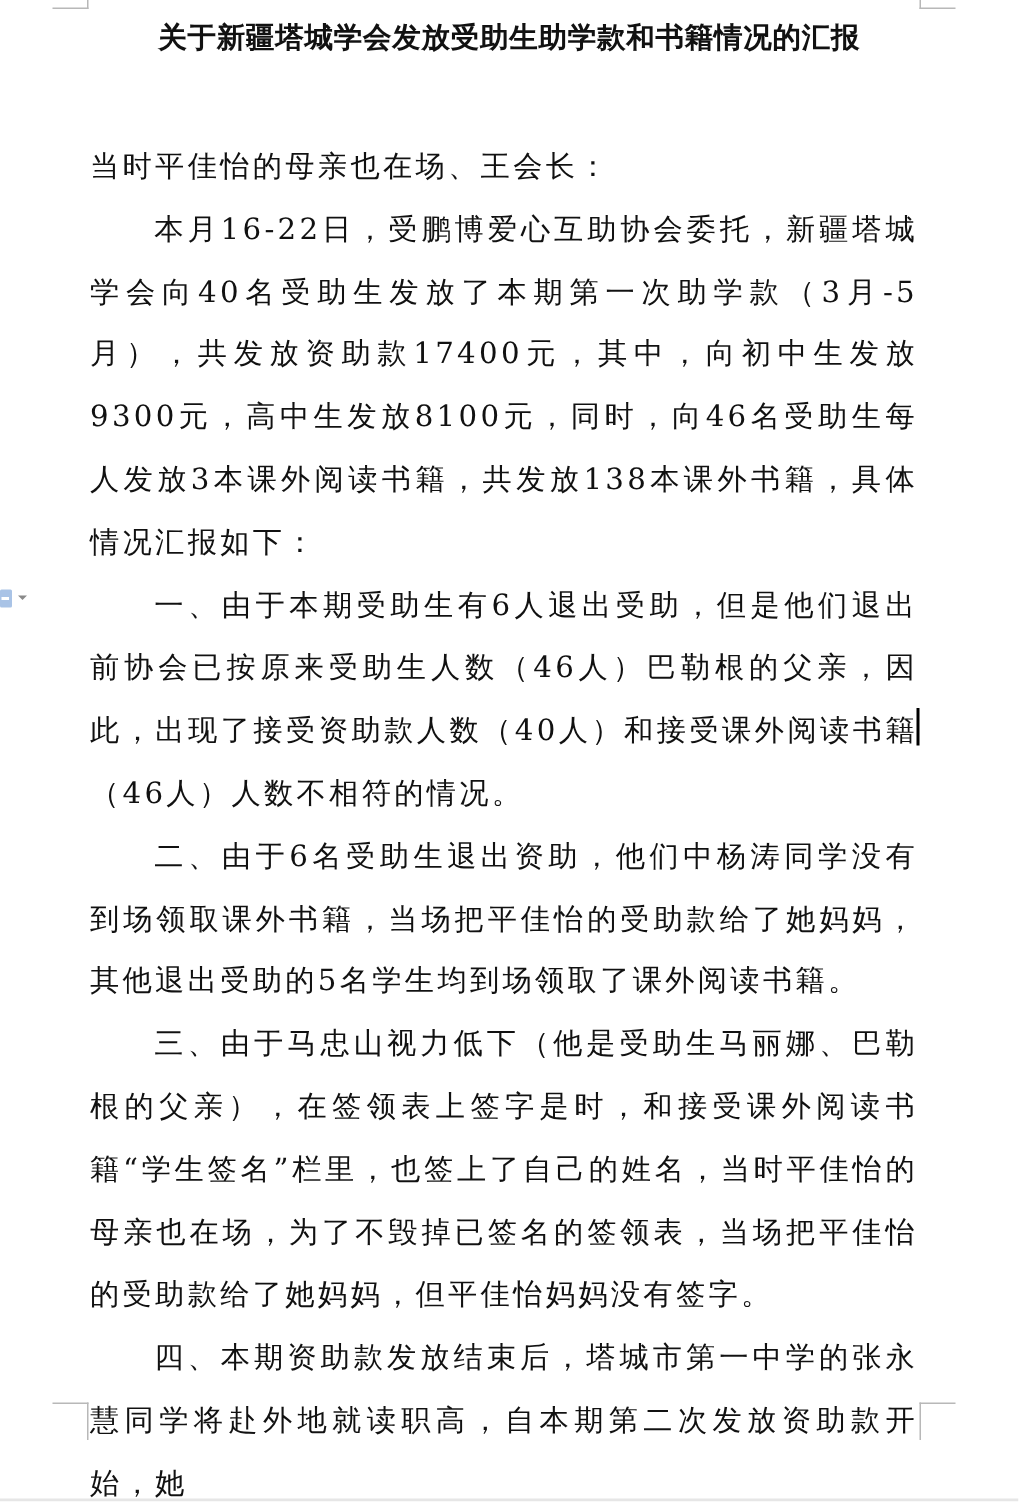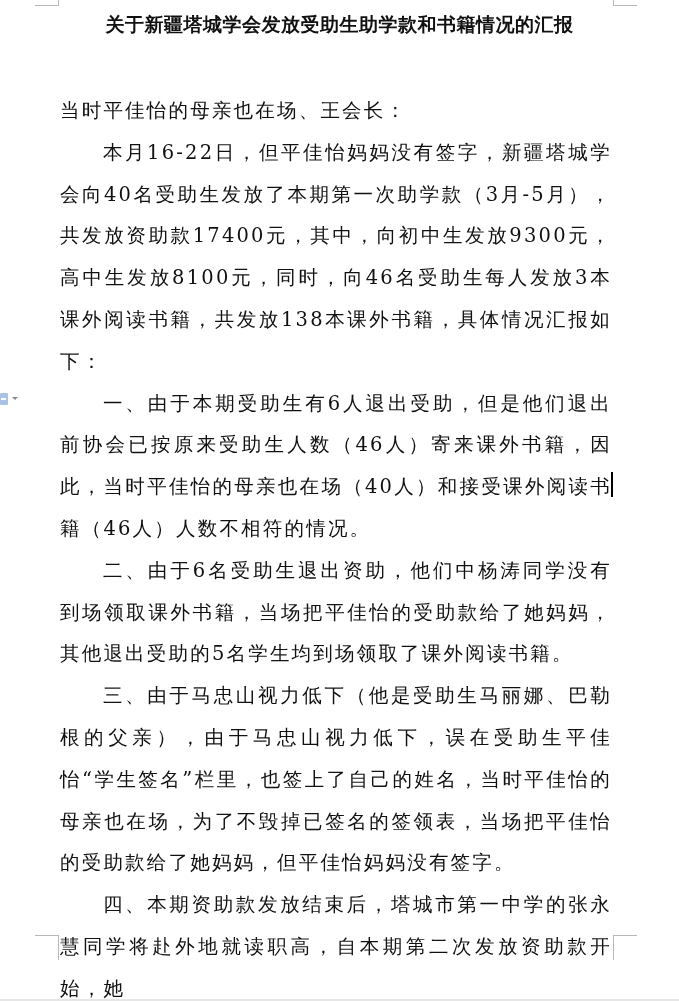--- a/index.html
+++ b/index.html
@@ -46,24 +46,24 @@
 <div class="page">
   <div class="corner c-tl"></div>
   <div class="corner c-tr"></div>
   <div class="corner c-bl"></div>
   <div class="corner c-br"></div>
 
   <div class="title">关于新疆塔城学会发放受助生助学款和书籍情况的汇报</div>
 
   <div class="body-text">
     <p>当时平佳怡的母亲也在场、王会长：</p>
-    <p class="indent">本月16-22日，但平佳怡妈妈没有签字，新疆塔城学会向40名受助生发放了本期第一次助学款（3月-5月），共发放资助款17400元，其中，向初中生发放9300元，高中生发放8100元，同时，向46名受助生每人发放3本课外阅读书籍，共发放138本课外书籍，具体情况汇报如下：</p>
-    <p class="indent">一、由于本期受助生有6人退出受助，但是他们退出前协会已按原来受助生人数（46人）寄来课外书籍，因此，当时平佳怡的母亲也在场（40人）和接受课外阅读书籍（46人）人数不相符的情况。</p>
+    <p class="indent">本月16-22日，受鹏博爱心互助协会委托，新疆塔城学会向40名受助生发放了本期第一次助学款（3月-5月），共发放资助款17400元，其中，向初中生发放9300元，高中生发放8100元，同时，向46名受助生每人发放3本课外阅读书籍，共发放138本课外书籍，具体情况汇报如下：</p>
+    <p class="indent">一、由于本期受助生有6人退出受助，但是他们退出前协会已按原来受助生人数（46人）巴勒根的父亲，因此，出现了接受资助款人数（40人）和接受课外阅读书籍（46人）人数不相符的情况。</p>
     <p class="indent">二、由于6名受助生退出资助，他们中杨涛同学没有到场领取课外书籍，当场把平佳怡的受助款给了她妈妈，其他退出受助的5名学生均到场领取了课外阅读书籍。</p>
-    <p class="indent">三、由于马忠山视力低下（他是受助生马丽娜、巴勒根的父亲），由于马忠山视力低下，误在受助生平佳怡“学生签名”栏里，也签上了自己的姓名，当时平佳怡的母亲也在场，为了不毁掉已签名的签领表，当场把平佳怡的受助款给了她妈妈，但平佳怡妈妈没有签字。</p>
+    <p class="indent">三、由于马忠山视力低下（他是受助生马丽娜、巴勒根的父亲），在签领表上签字是时，和接受课外阅读书籍“学生签名”栏里，也签上了自己的姓名，当时平佳怡的母亲也在场，为了不毁掉已签名的签领表，当场把平佳怡的受助款给了她妈妈，但平佳怡妈妈没有签字。</p>
     <p class="indent">四、本期资助款发放结束后，塔城市第一中学的张永慧同学将赴外地就读职高，自本期第二次发放资助款开始，她</p>
   </div>
 
   <div class="side-icon">
     <div class="doc"></div>
   </div>
   <div class="side-caret"></div>
 
   <div class="text-cursor"></div>
   <div class="bottom-strip"></div>

